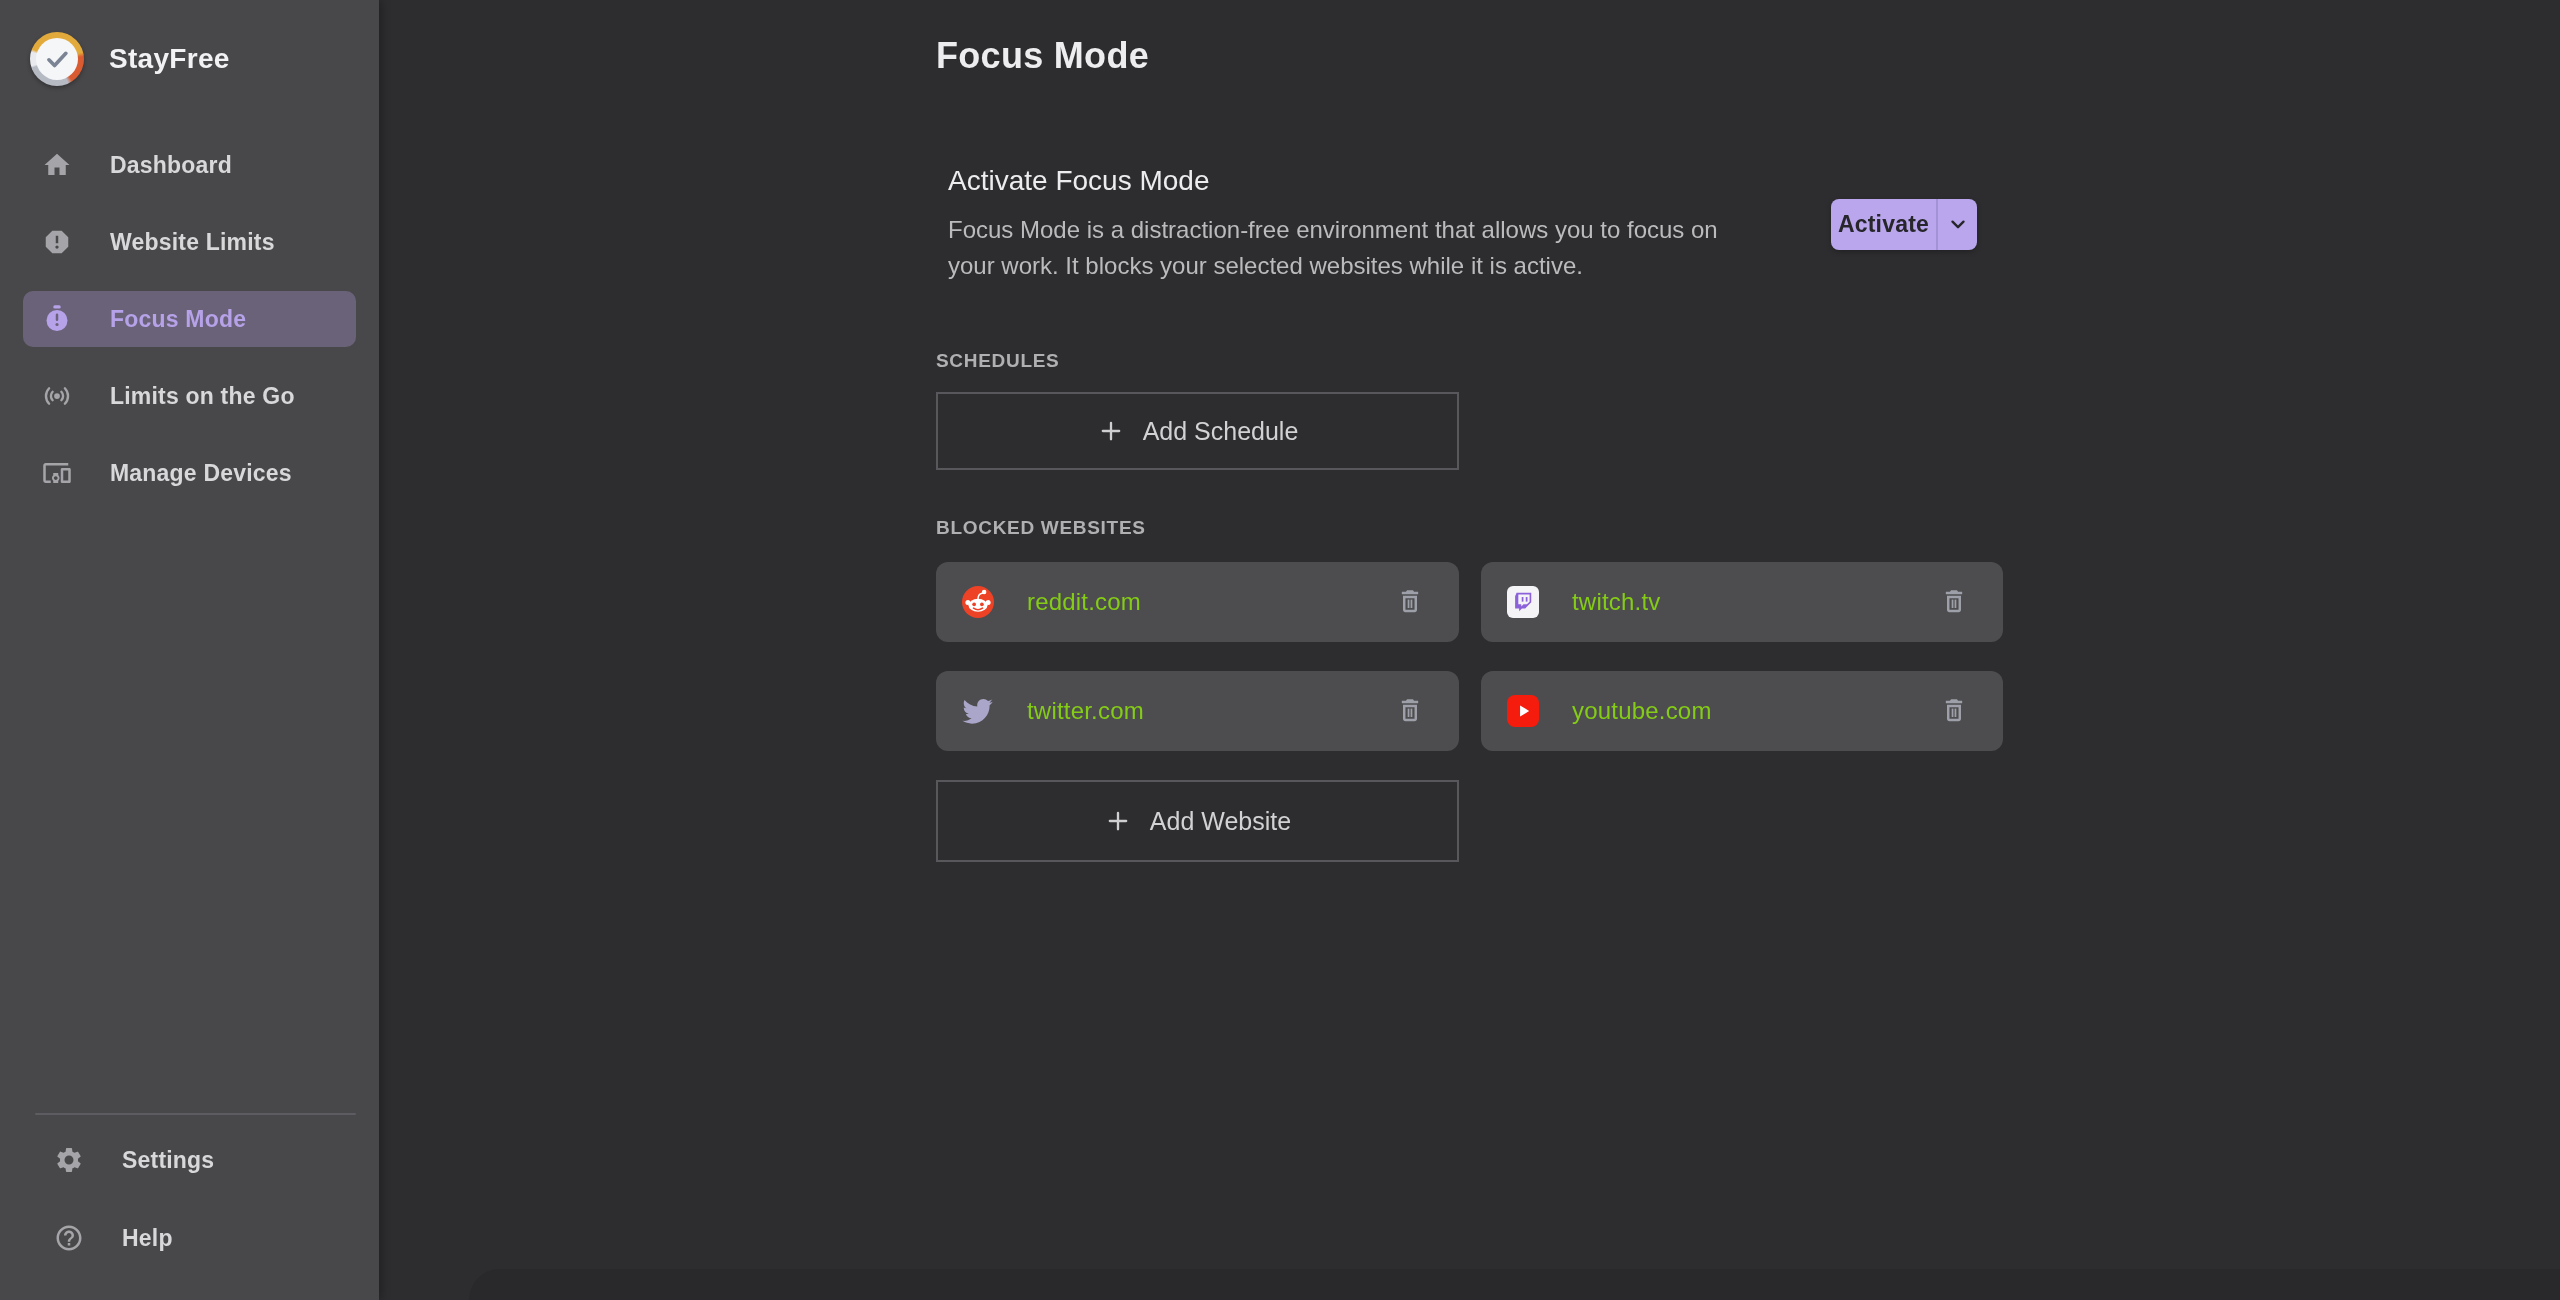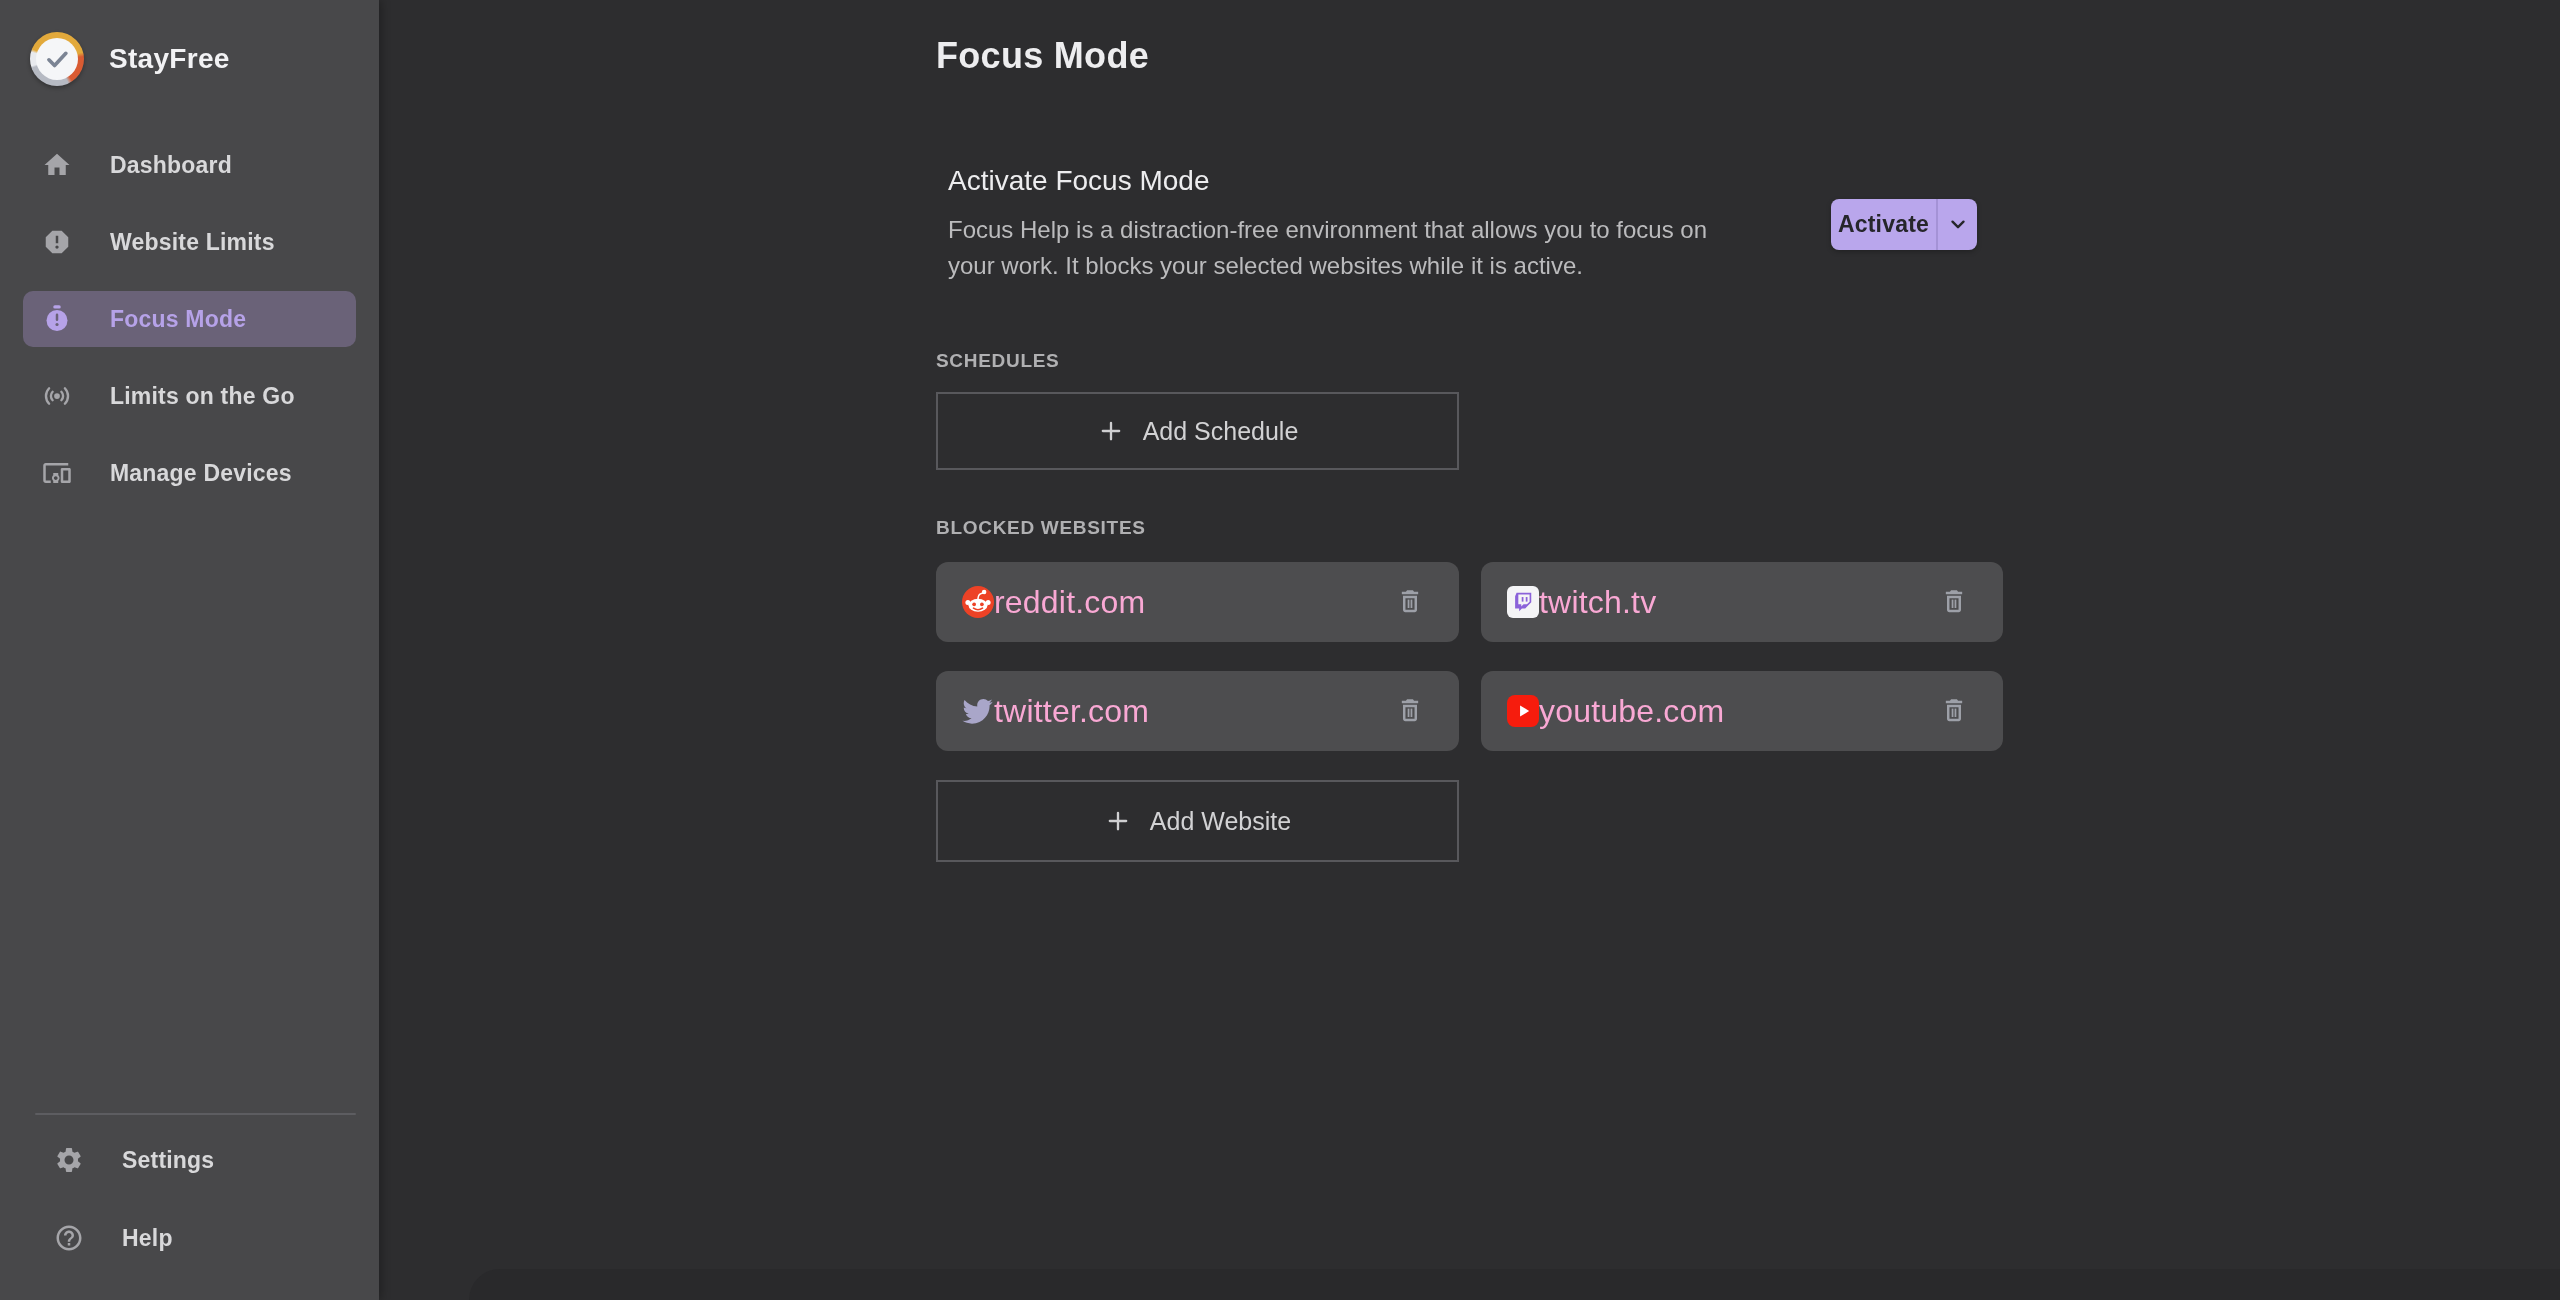--- a/index.html
+++ b/index.html
@@ -105,21 +105,21 @@
   }
   .site-card {
     height:80px; background:#4d4d4f; border-radius:12px;
     display:flex; align-items:center;
     padding:0 34px 0 26px;
   }
   .site-icon { width:32px; height:32px; flex:0 0 32px; display:flex; align-items:center; justify-content:center; }
   .icon-tile-reddit { background:#ed4226; border-radius:50%; }
   .icon-tile-twitch { background:#f4f4f6; border-radius:6px; }
   .icon-tile-youtube { background:#f61c0d; border-radius:8px; }
-  .site-name { font-size:32px; font-weight:500; color:#f9a8d4; letter-spacing:0.2px; }
+  .site-name { margin-left:33px; font-size:24px; font-weight:500; color:#84cc16; letter-spacing:0.2px; }
   .trash-btn { margin-left:auto; background:none; border:none; cursor:pointer; width:30px; height:32px; padding:0; }
   .trash-btn svg { width:28px; height:30px; fill:#9da0a8; }
   .grid-add { margin-top:0; grid-column:1; height:82px; }
 </style>
 </head>
 <body>
 
 <aside class="sidebar">
   <div class="logo-row">
     <div class="logo-badge">
@@ -208,21 +208,21 @@
 <main class="main">
   <div class="bottom-panel"></div>
 
   <div class="content">
     <h1 class="page-title">Focus Mode</h1>
 
     <div class="activate-row">
       <div class="activate-text">
         <div class="activate-heading">Activate Focus Mode</div>
         <div class="activate-desc">
-          <div>Focus Help is a distraction-free environment that allows you to focus on</div>
+          <div>Focus Mode is a distraction-free environment that allows you to focus on</div>
           <div>your work. It blocks your selected websites while it is active.</div>
         </div>
       </div>
       <div class="split-button">
         <button class="split-main">Activate</button>
         <button class="split-caret">
           <span style="display:flex;">
             <svg width="22" height="22" viewBox="0 0 24 24" fill="none" stroke="#26262b" stroke-width="2.6" stroke-linecap="round" stroke-linejoin="round">
                 <path d="M6 9.5l6 6 6-6"></path>
               </svg>

